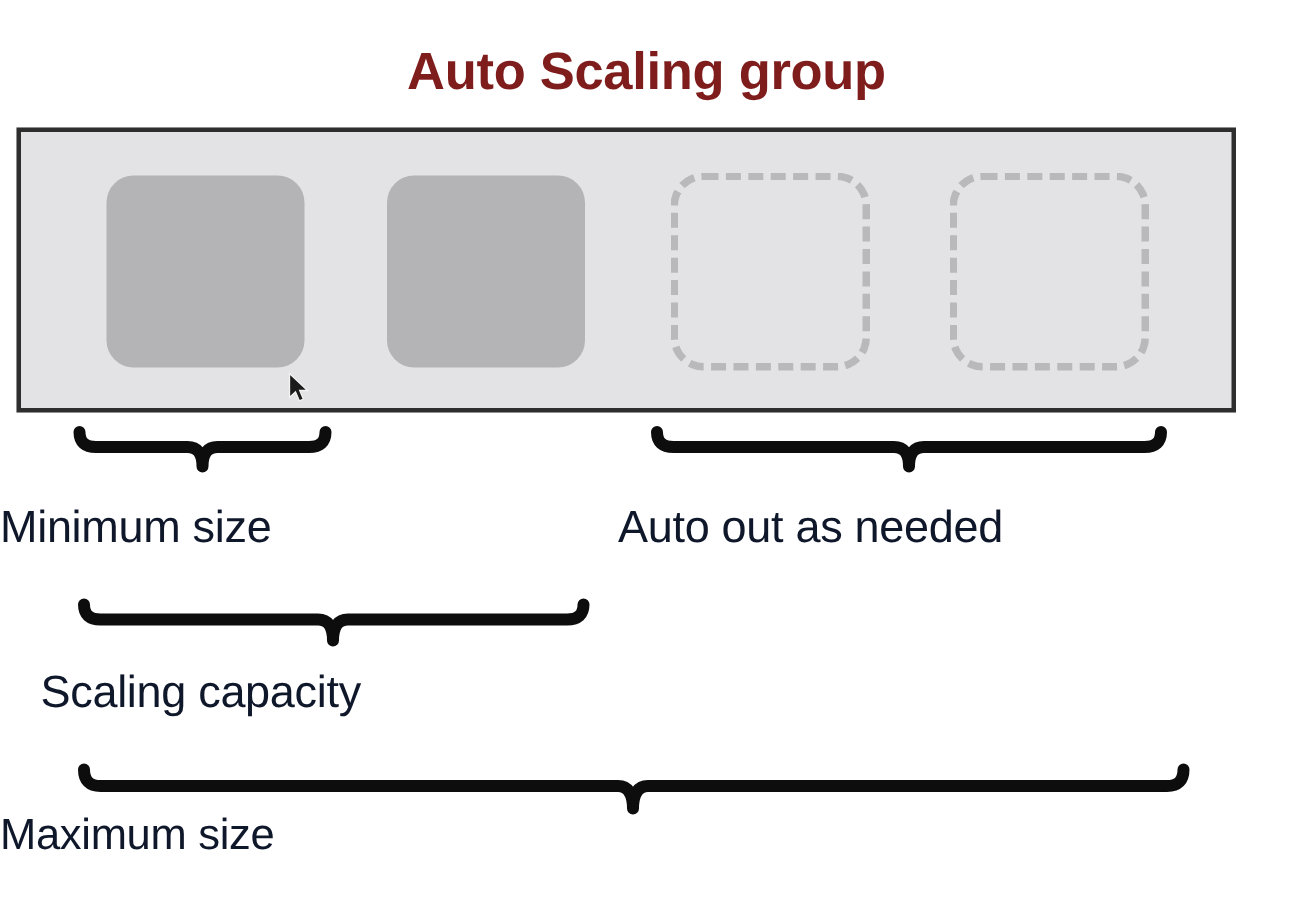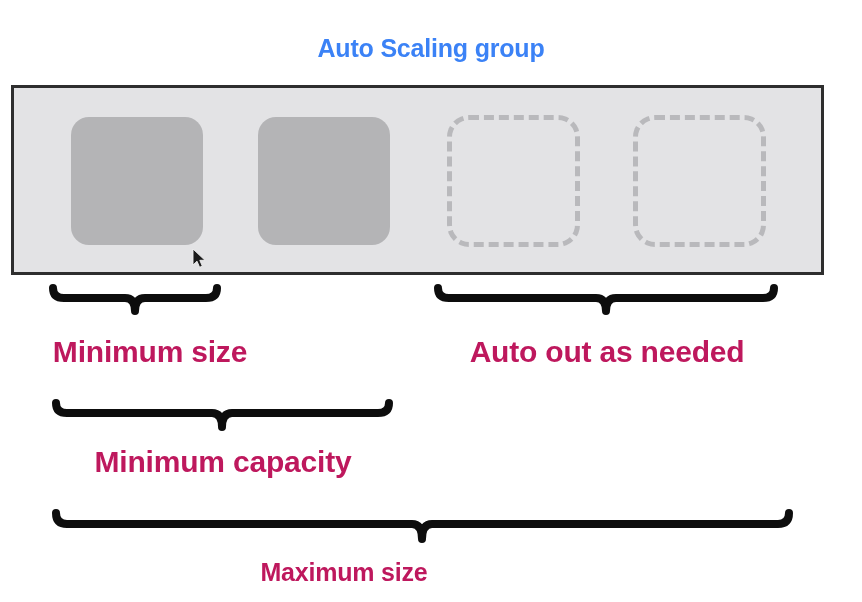--- a/index.html
+++ b/index.html
@@ -25,24 +25,24 @@
     height: 602px;
   }
 
   
   .title {
     position: absolute;
     left: 0;
     top: 26px;
     width: 862px;
     text-align: center;
-    font-size: 25px;
+    font-size: 35px;
     font-weight: bold;
     letter-spacing: -0.2px;
-    color: #3b82f6;
+    color: #7f1d1d;
     line-height: 44px;
   }
 
   
   .asg-container {
     position: absolute;
     left: 11px;
     top: 85px;
     width: 813px;
     height: 190px;
@@ -84,32 +84,31 @@
   .brace svg { display: block; overflow: visible; }
 
   .brace-minimum   { left: 50px;  top: 285px; width: 170px; height: 32px; }
   .brace-scaleout  { left: 435px; top: 285px; width: 342px; height: 32px; }
   .brace-desired   { left: 53px;  top: 400px; width: 339px; height: 32px; }
   .brace-maximum   { left: 53px;  top: 510px; width: 739px; height: 34px; }
 
   
   .caption {
     position: absolute;
-    text-align: center;
     font-size: 30px;
-    font-weight: bold;
-    color: #be185d;
+    font-weight: normal;
+    color: #0f172a;
     line-height: 38px;
     white-space: nowrap;
     letter-spacing: -0.2px;
   }
   .caption-minimum  { left: 0px;   top: 333px; width: 300px; }
   .caption-scaleout { left: 412px; top: 333px; width: 390px; }
   .caption-desired  { left: 27px;  top: 443px; width: 392px; }
-  .caption-maximum  { left: 0px;   top: 553px; width: 688px; font-size: 25px; }
+  .caption-maximum  { left: 0px;   top: 538px; width: 688px; font-size: 29px; }
 
   
   .cursor {
     position: absolute;
     left: 192px;
     top: 248px;
     width: 16px;
     height: 22px;
   }
 </style>
@@ -152,21 +151,21 @@
   <div class="brace brace-maximum">
     <svg width="739" height="34" viewBox="0 0 739 34">
       <path d="M3,3 Q3,14 14,14 L359,14 Q369,14 369,29 Q369,14 379,14 L725,14 Q736,14 736,3" fill="none" stroke="#0d0d0d" stroke-width="8" stroke-linecap="round" stroke-linejoin="round"></path>
     </svg>
   </div>
 
   <div class="caption caption-minimum">Minimum size</div>
 
   <div class="caption caption-scaleout">Auto out as needed</div>
 
-  <div class="caption caption-desired">Minimum capacity</div>
+  <div class="caption caption-desired">Scaling capacity</div>
 
   <div class="caption caption-maximum">Maximum size</div>
 
   <div class="cursor">
     <svg width="16" height="22" viewBox="0 0 16 22">
       <path d="M1,1 L1,17 L5,13.2 L7.6,19.3 L10.3,18.1 L7.8,12.3 L13,12.3 Z" fill="#1b1b1b" stroke="#f2f2f2" stroke-width="0.9"></path>
     </svg>
   </div>
 
 </div>

